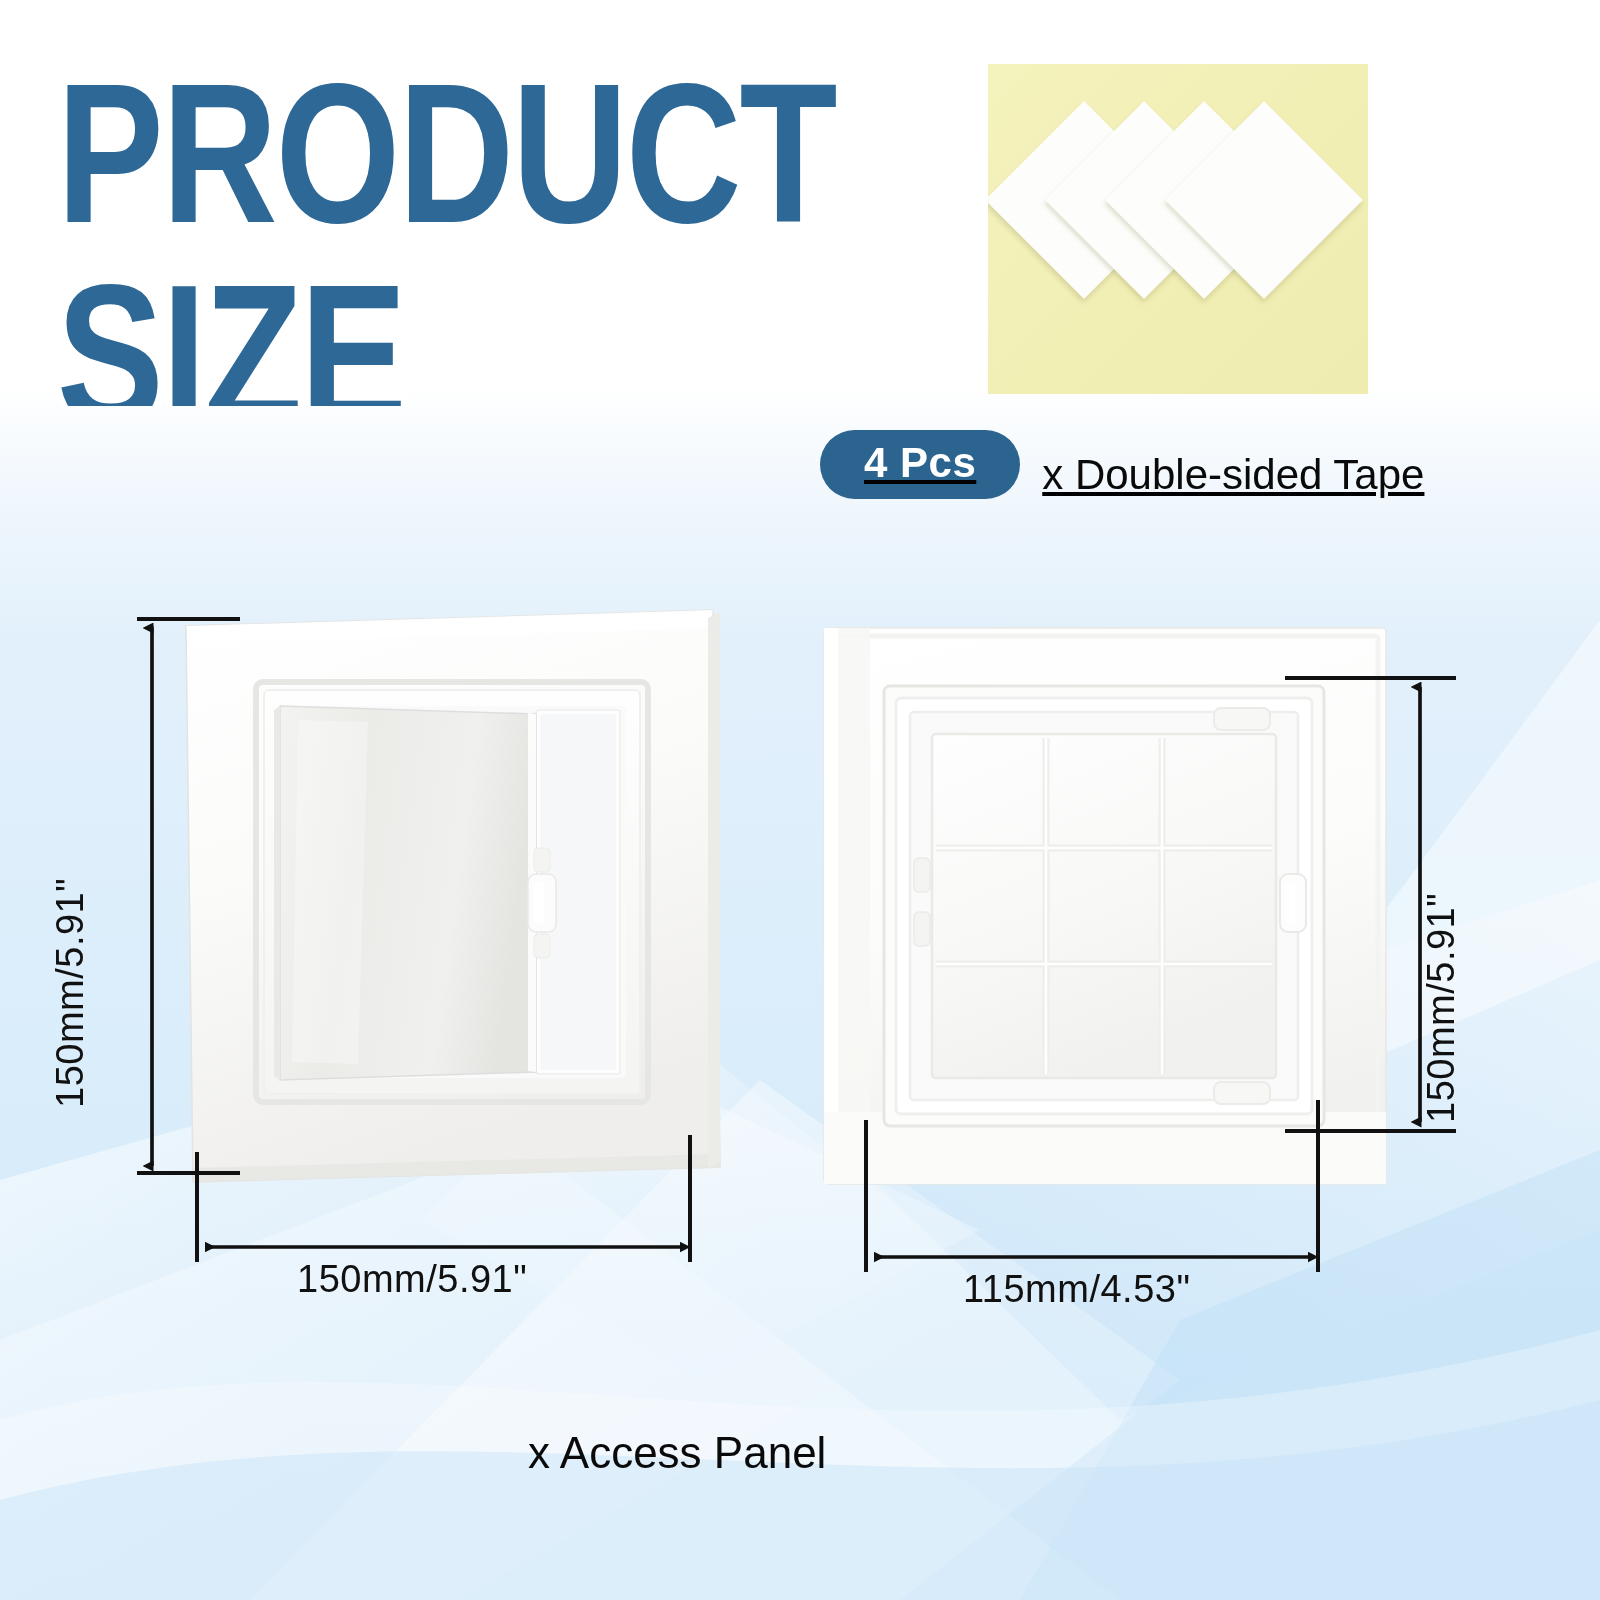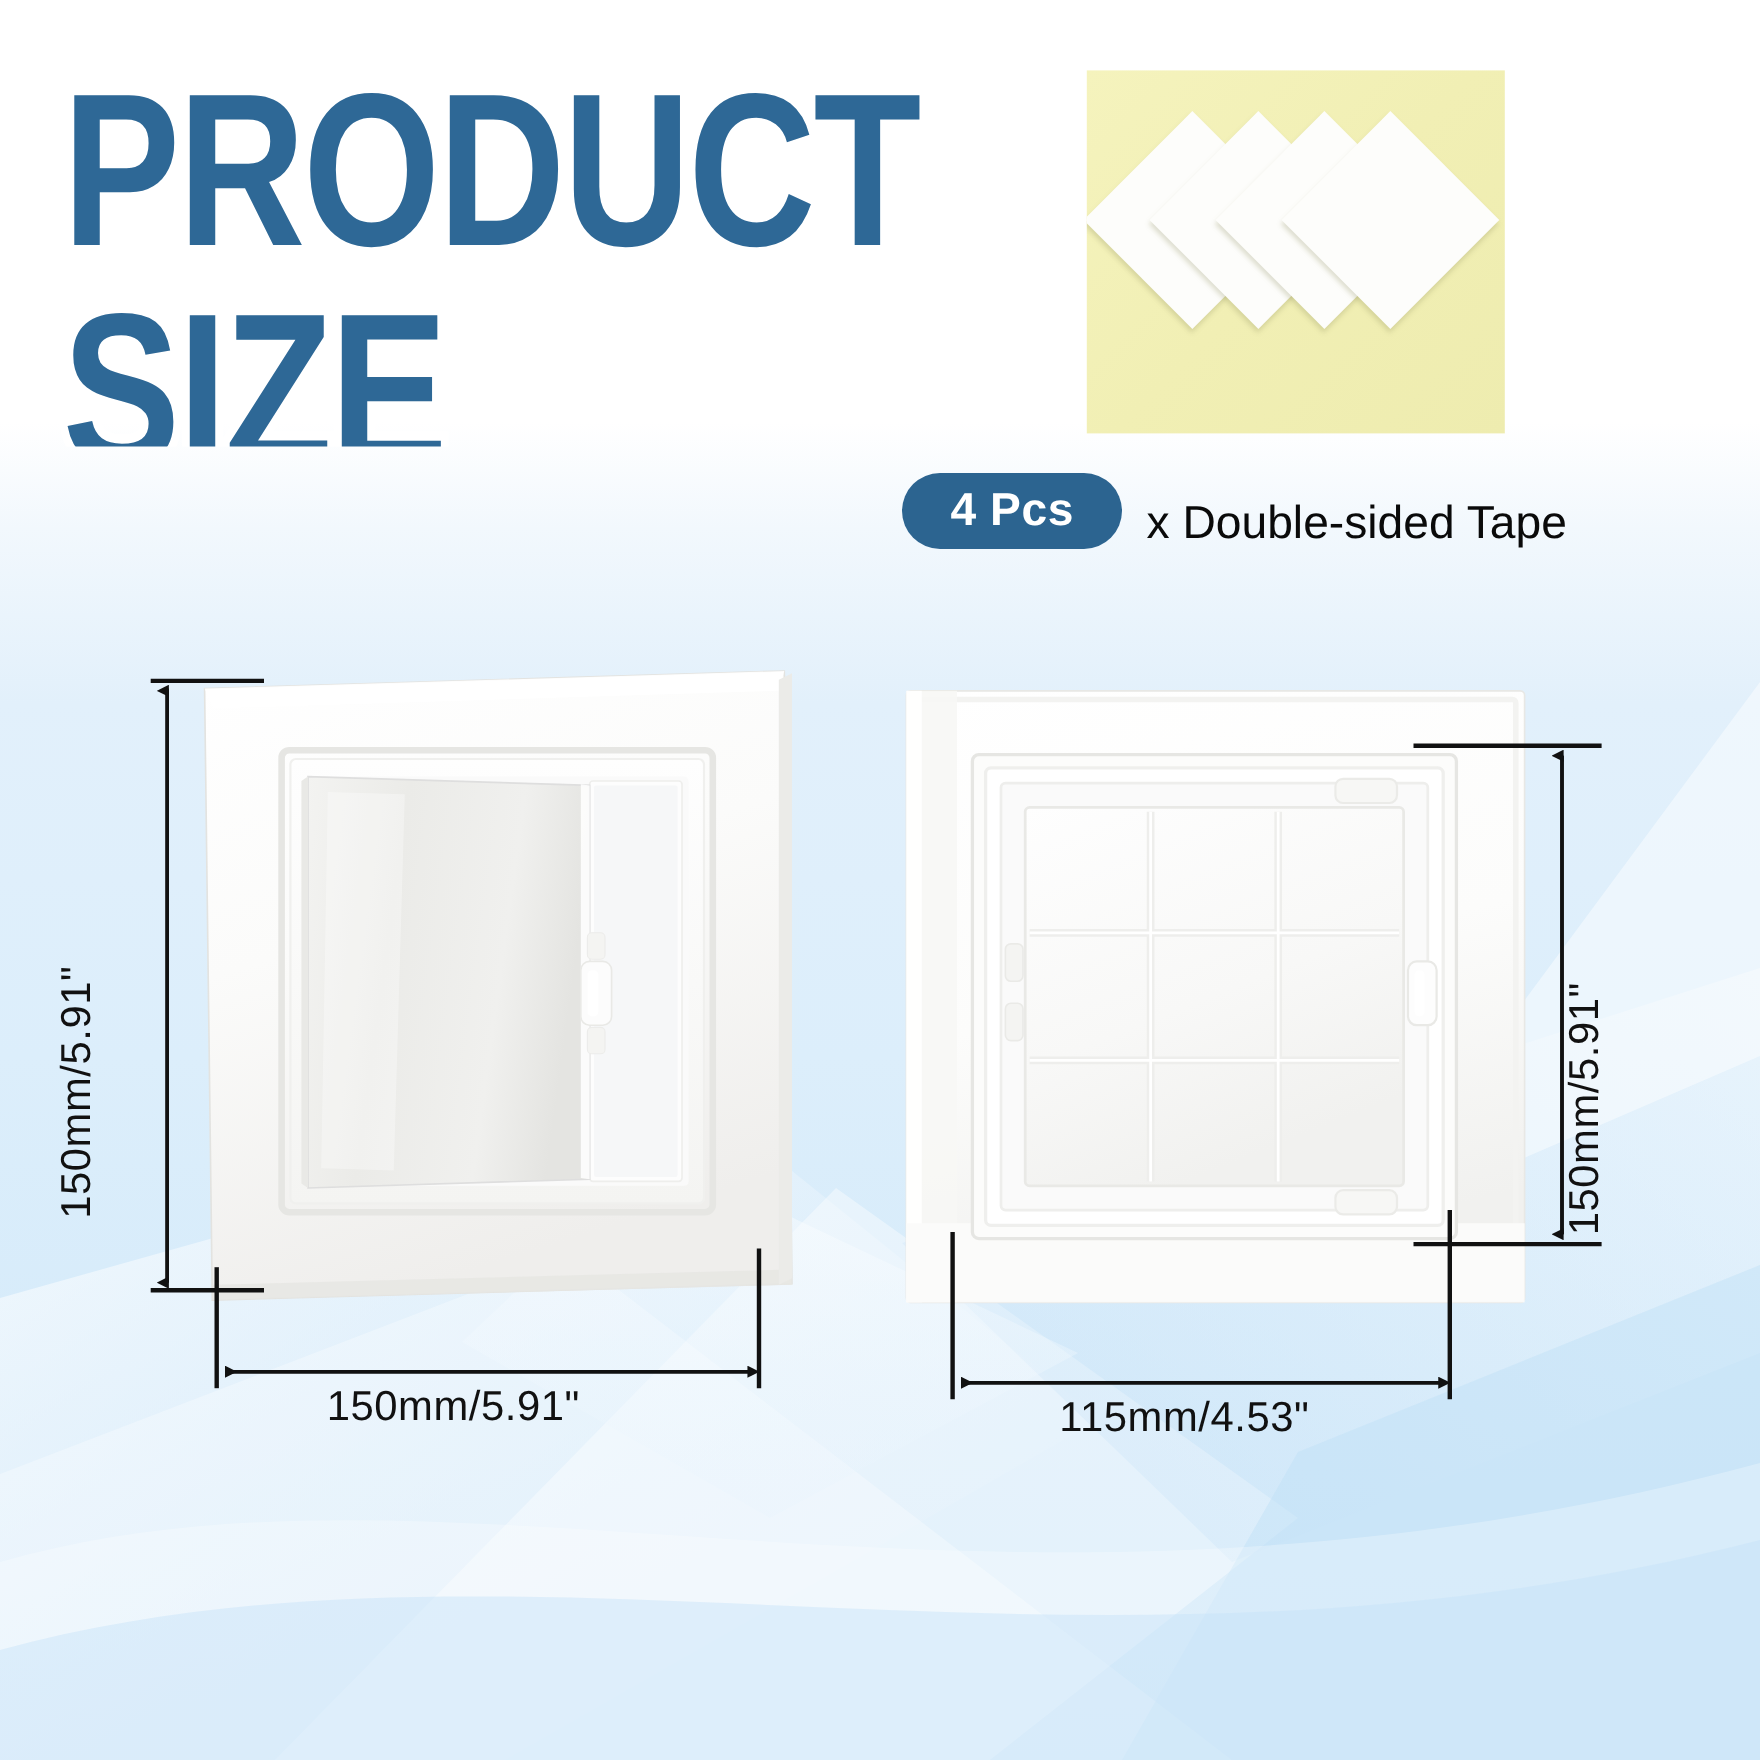--- a/index.html
+++ b/index.html
@@ -85,20 +85,21 @@
   }
   .badge-text {
     color: #0a0a0a;
     font-weight: normal;
     margin-top: 20px;
   }
 
   #badge-tape {
     left: 820px;
     top: 430px;
+    text-decoration: underline;
   }
   #badge-tape .pill {
     font-size: 42px;
     padding: 9px 44px 12px 44px;
   }
   #badge-tape .badge-text {
     font-size: 42px;
     margin-left: 22px;
   }
 
@@ -337,15 +338,16 @@
 
   <div class="dim-label vert" style="left:92px; top:1065px;">150mm/5.91"</div>
 
   <div class="dim-label" style="left:297px; top:1258px;">150mm/5.91"</div>
 
   <div class="dim-label vert" style="left:1463px; top:1080px;">150mm/5.91"</div>
 
   <div class="dim-label" style="left:963px; top:1268px;">115mm/4.53"</div>
 
   <div class="badge-row" id="badge-panel">
+    <span class="badge-text">x Access Panel</span>
   </div>
 
 </div>
 
 </body></html>

